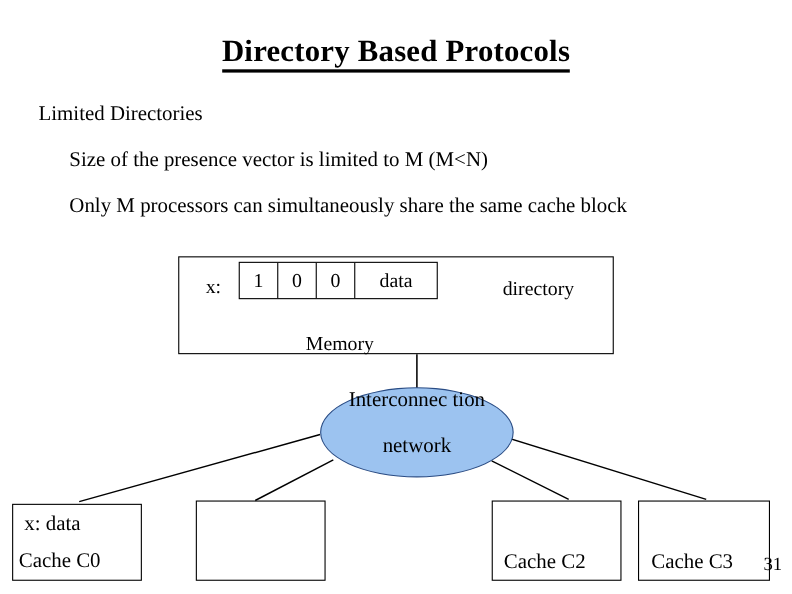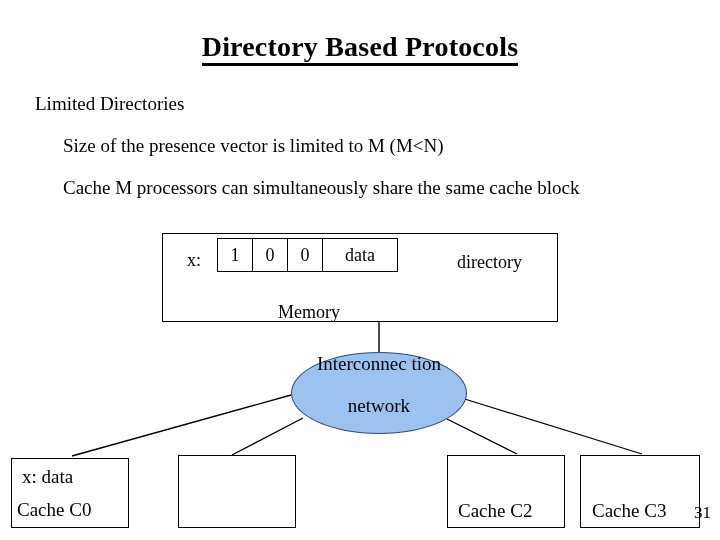--- a/index.html
+++ b/index.html
@@ -168,21 +168,21 @@
 </style>
 </head>
 <body>
 
 <div id="slide">
 
   <div id="title"><span class="t">Directory Based Protocols</span></div>
 
   <div class="body-line" id="line-1">Limited Directories</div>
   <div class="body-line" id="line-2">Size of the presence vector is limited to M (M&lt;N)</div>
-  <div class="body-line" id="line-3">Cache M processors can simultaneously share the same cache block</div>
+  <div class="body-line" id="line-3">Only M processors can simultaneously share the same cache block</div>
 
   <svg id="links" viewBox="0 0 720 540">
     <line x1="379" y1="322" x2="379" y2="353" stroke="#000" stroke-width="1.4"></line>
     <line x1="291" y1="395" x2="72" y2="456" stroke="#000" stroke-width="1.3"></line>
     <line x1="303" y1="418" x2="232" y2="455" stroke="#000" stroke-width="1.3"></line>
     <line x1="455" y1="396" x2="642" y2="454" stroke="#000" stroke-width="1.3"></line>
     <line x1="447" y1="419" x2="517" y2="454" stroke="#000" stroke-width="1.3"></line>
   </svg>
 
   <div id="memory-box"></div>

